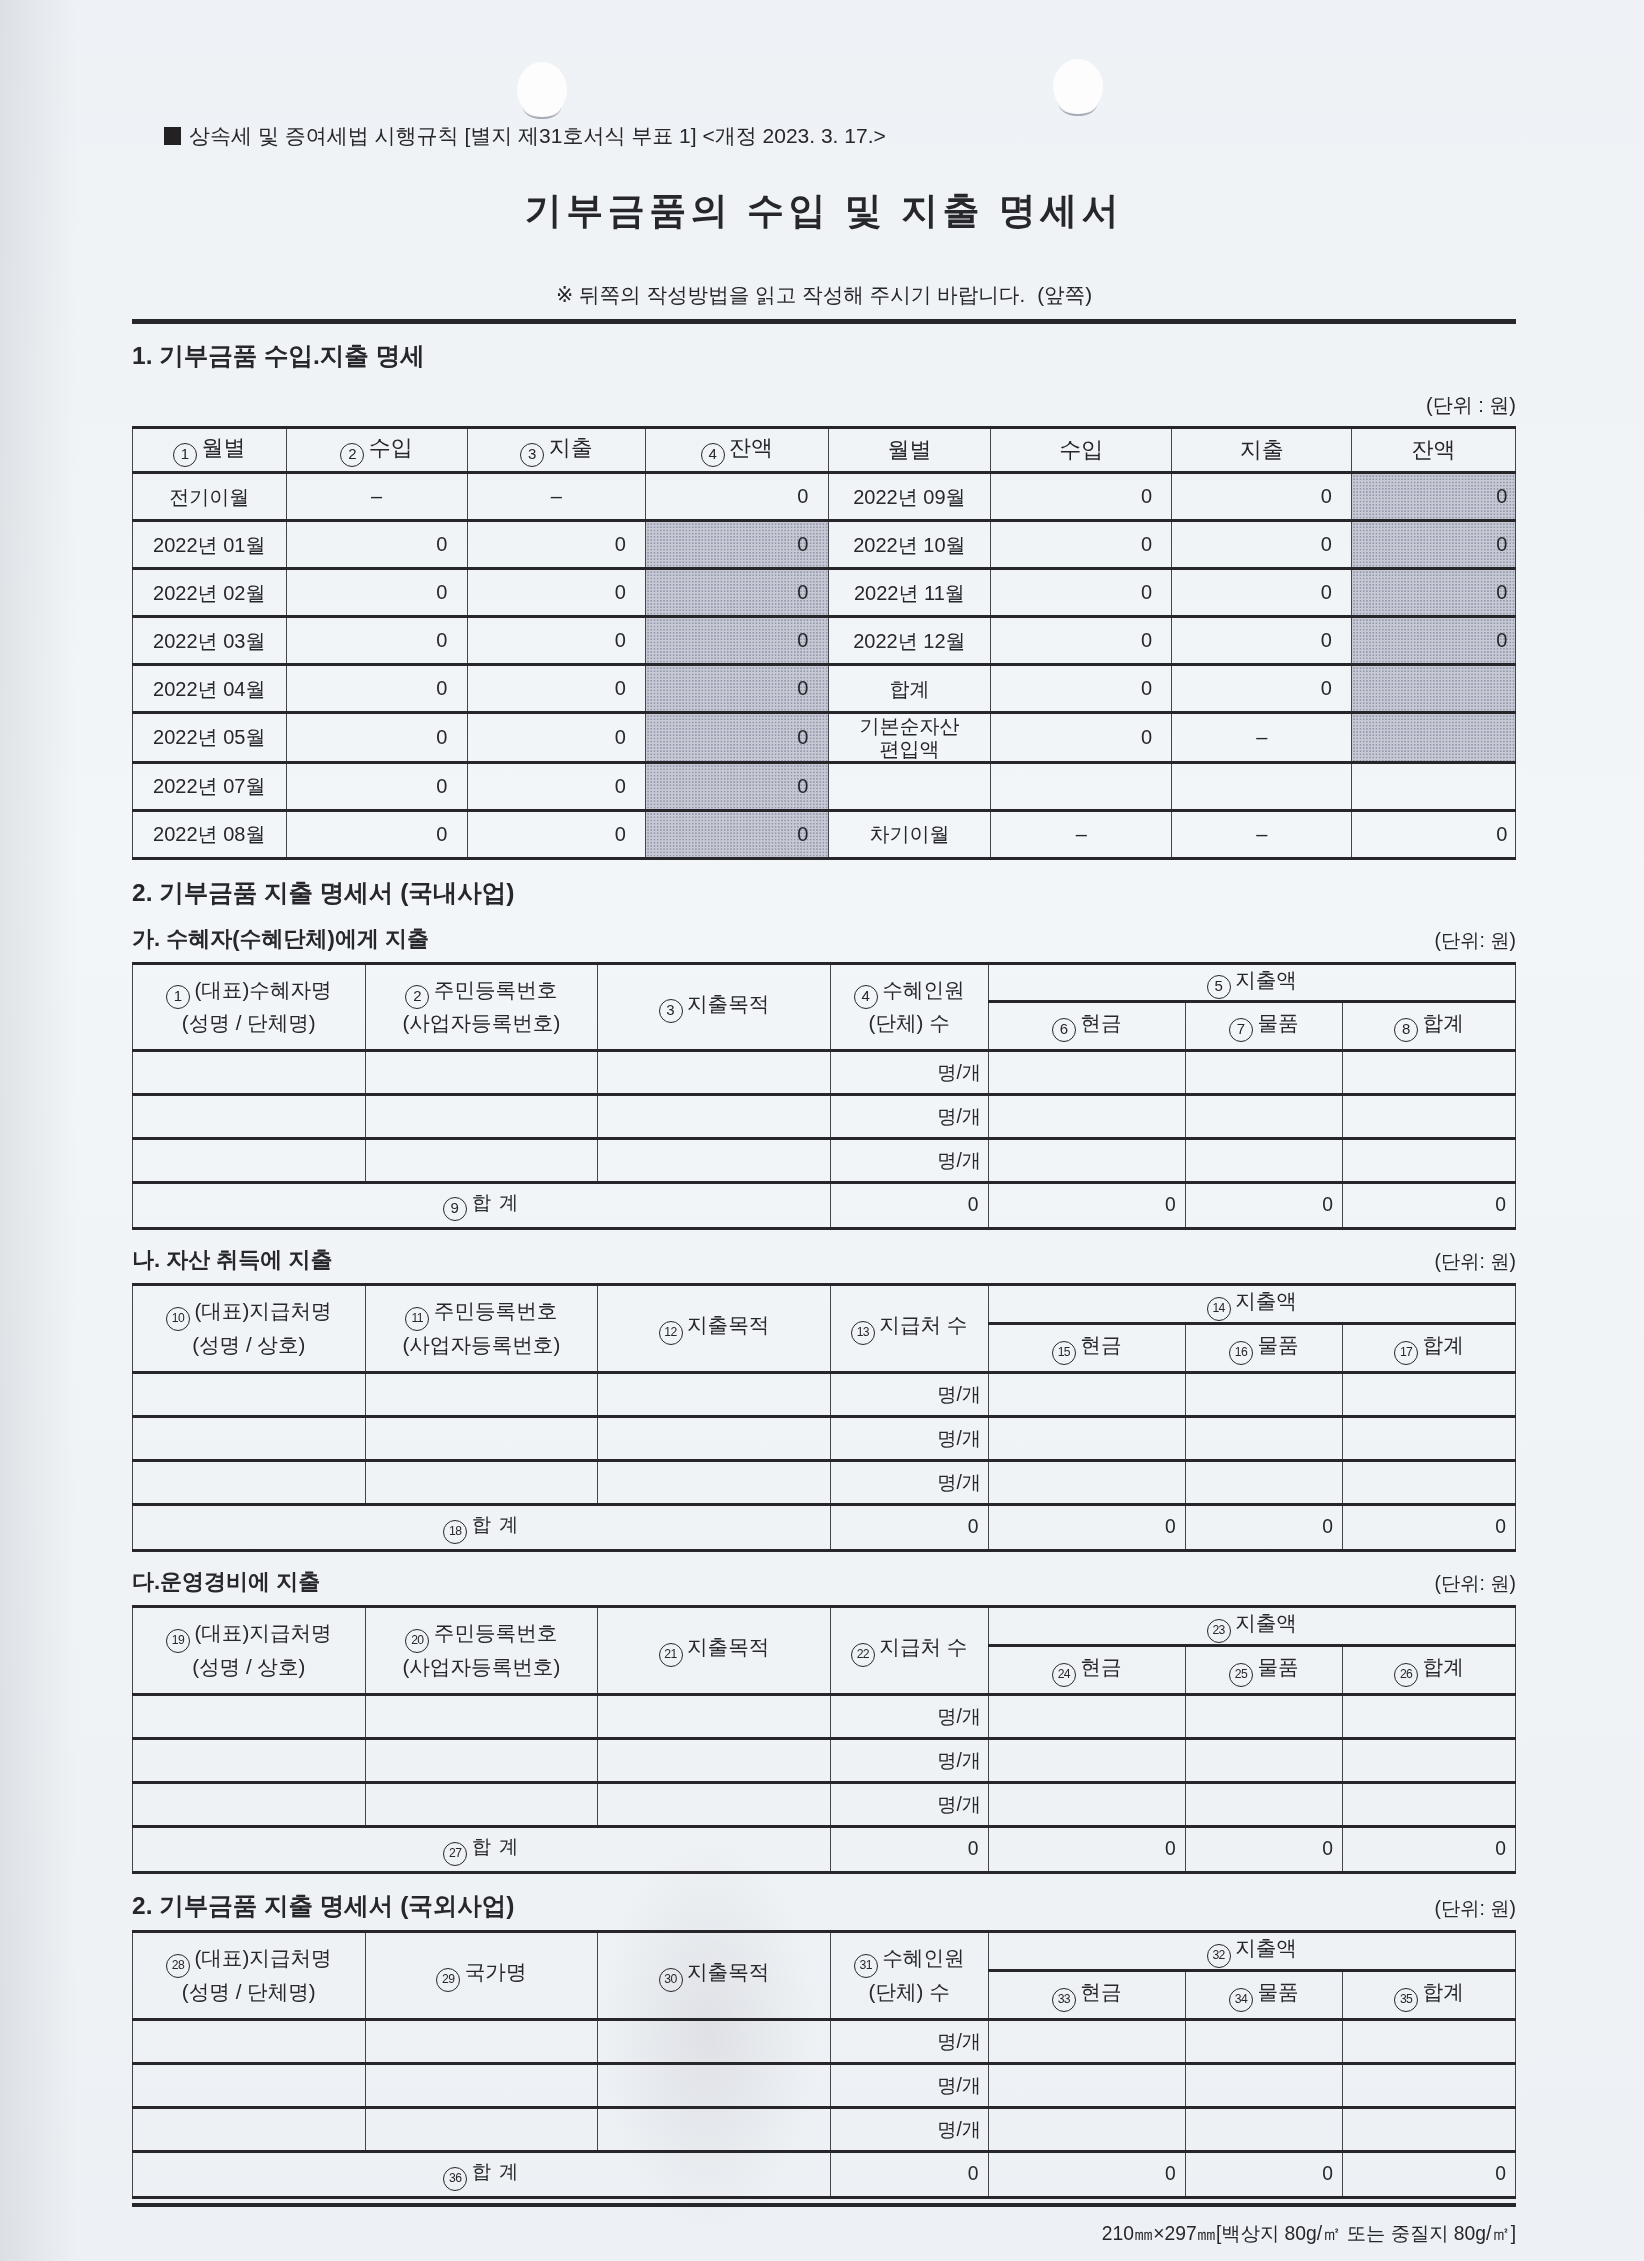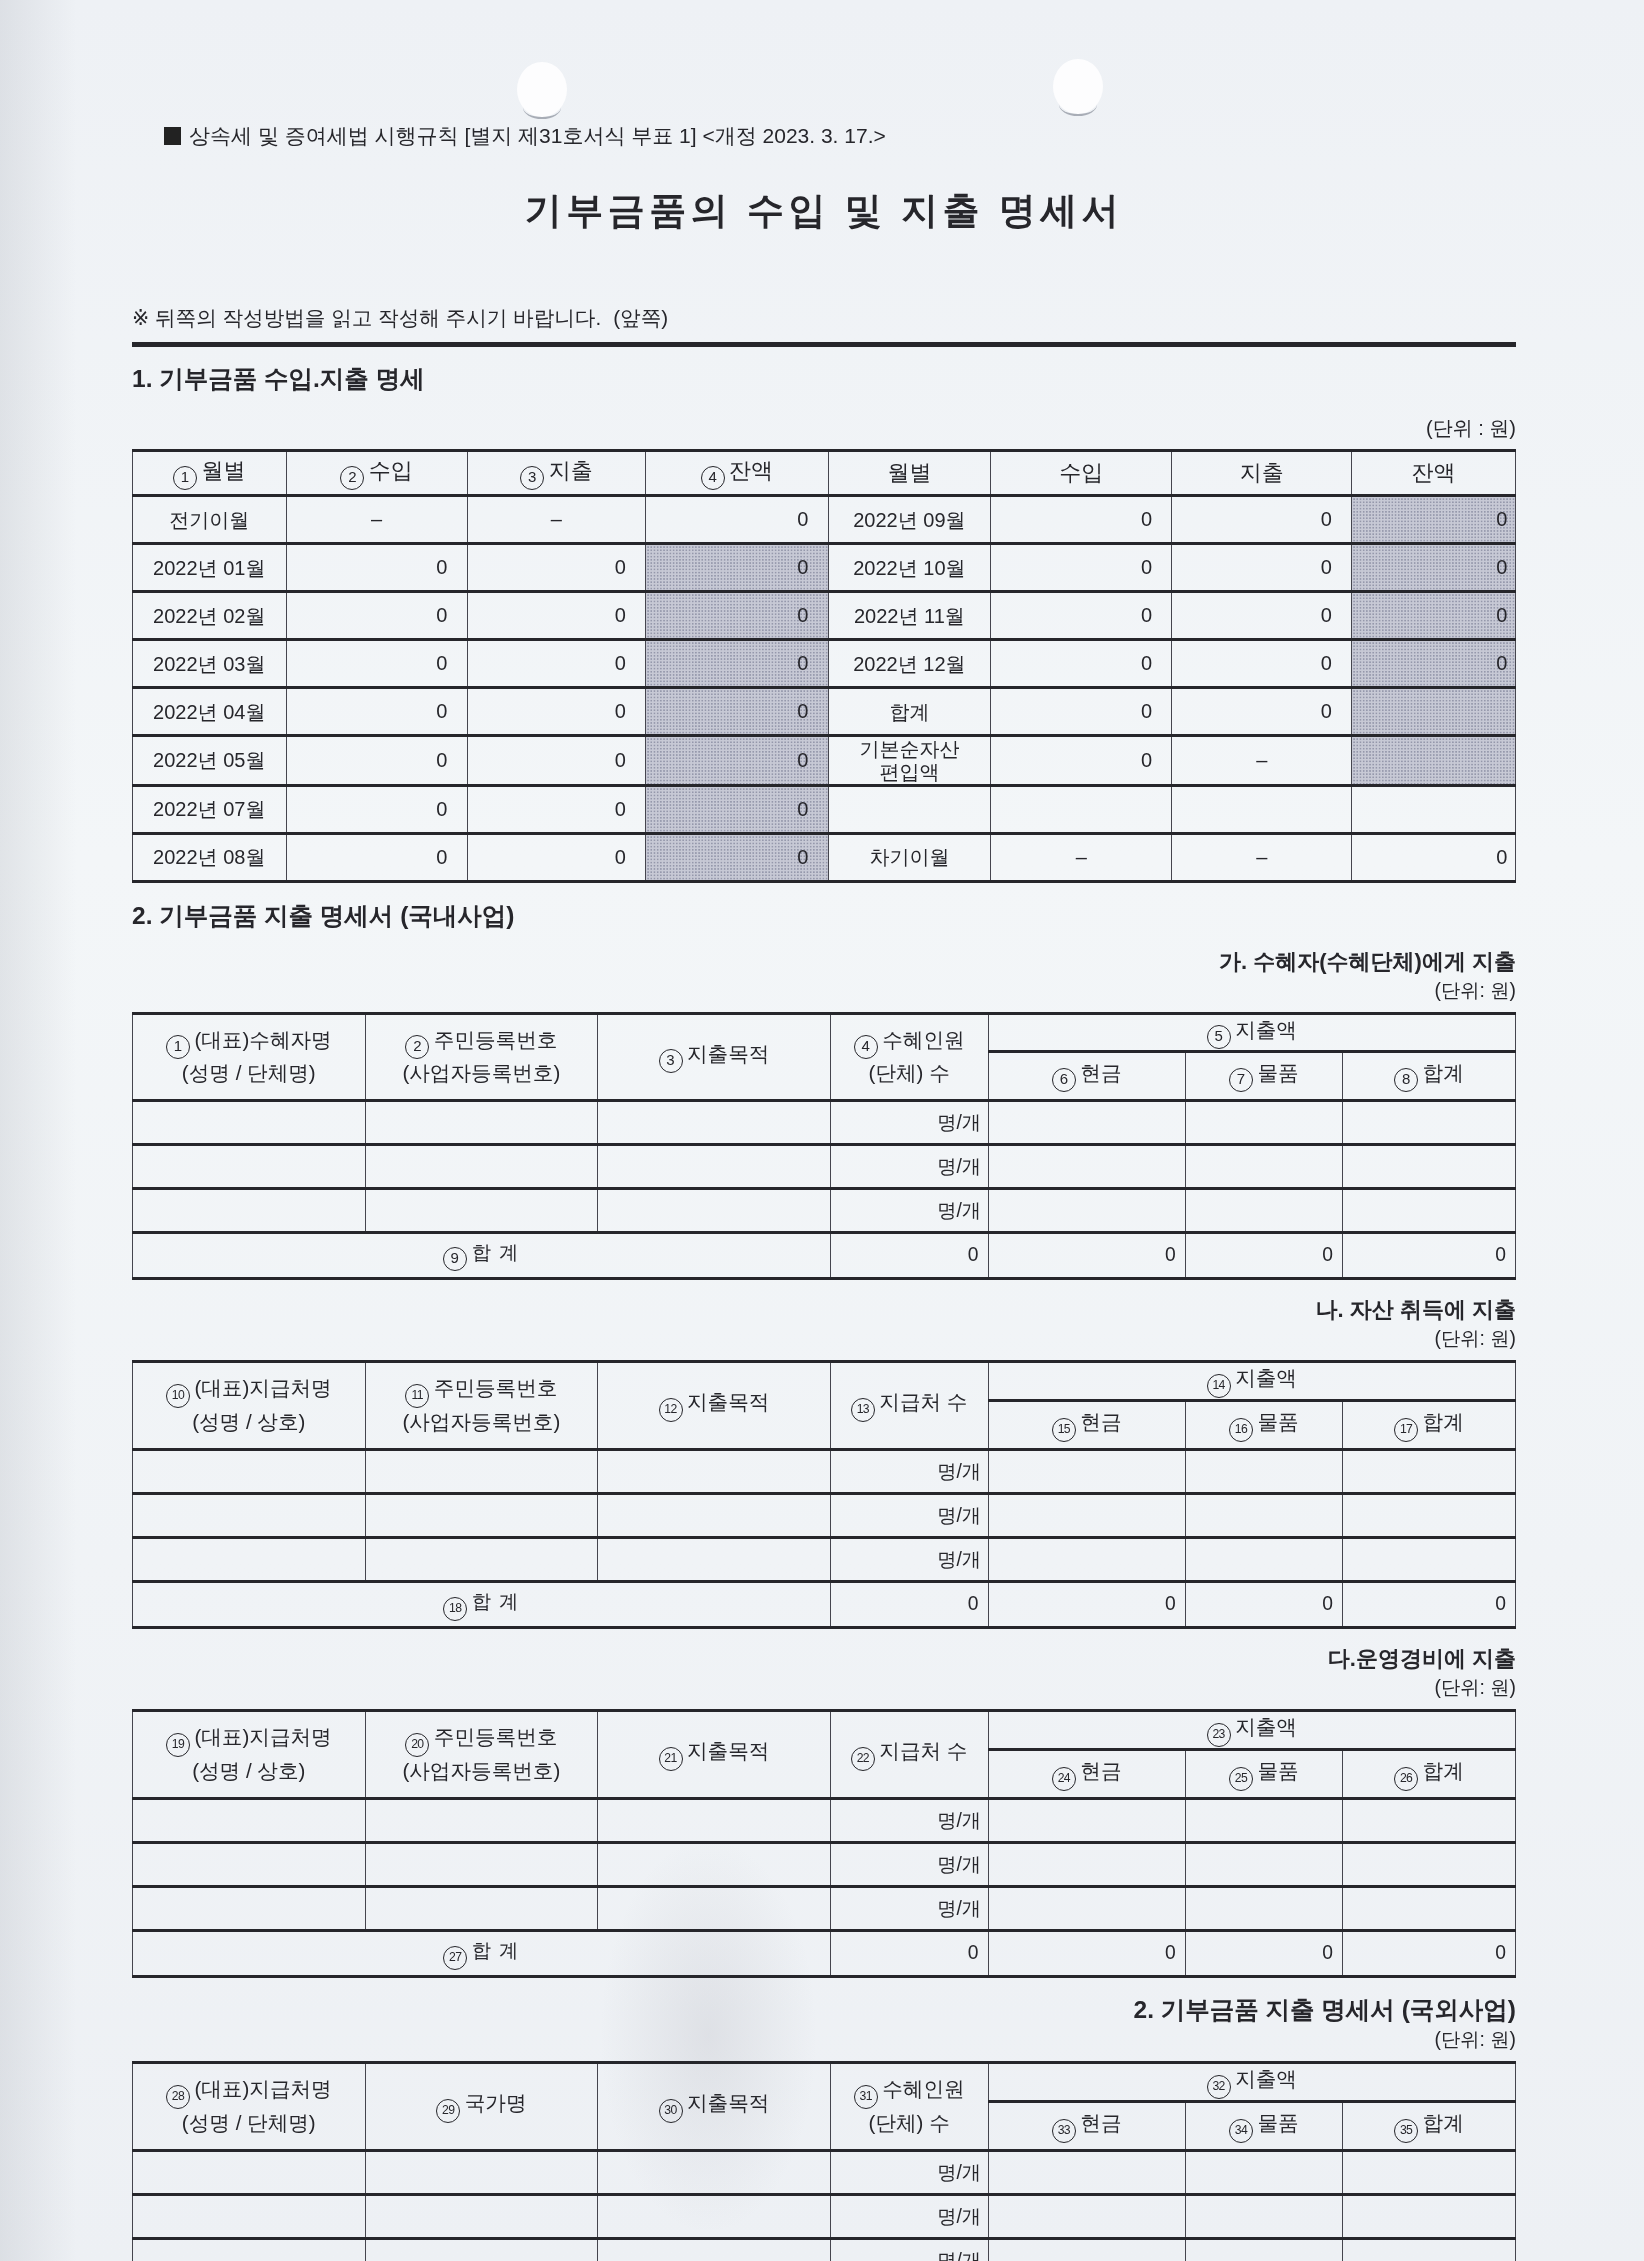--- a/index.html
+++ b/index.html
@@ -17,25 +17,25 @@
     background:radial-gradient(ellipse at center,rgba(140,140,152,0.16),rgba(140,140,152,0) 70%);}
   .hole{position:absolute;width:50px;height:55px;border-radius:50%;background:#fdfdfe;}
   .hole::after{content:'';position:absolute;left:12%;right:12%;bottom:-1.9px;height:38%;
     border-bottom:2.6px solid #a8adb6;border-radius:50%;}
   .hole1{left:517px;top:62px;}
   .hole2{left:1053px;top:59px;}
   .content{position:absolute;left:132px;top:0;width:1384px;}
   .form-ref{margin-top:122px;font-size:21px;display:flex;align-items:center;margin-left:32px;}
   .blk{display:inline-block;width:17.4px;height:17.4px;background:#222;margin-right:7.7px;flex:0 0 auto;}
   .title{margin:36px 0 0 0;text-align:center;font-size:37px;font-weight:bold;letter-spacing:4.5px;}
-  .note-row{margin-top:68px;display:flex;justify-content:flex-start;align-items:flex-end;font-size:20.6px;gap:12px;}
+  .note-row{margin-top:45px;display:flex;justify-content:center;align-items:flex-end;font-size:20.6px;gap:12px;}
   .thick-rule{margin-top:10.3px;height:4.5px;background:#26262b;}
   .sec-head{margin-top:15.5px;font-size:24.5px;font-weight:bold;}
   .unit-row{margin-top:19.3px;text-align:right;font-size:20px;}
-  .subhead-row{margin-top:15.5px;display:flex;justify-content:space-between;align-items:flex-end;flex-direction:column;}
+  .subhead-row{margin-top:15.5px;display:flex;justify-content:space-between;align-items:flex-end;}
   .subhead{font-size:22px;font-weight:bold;}
   .subhead.mainhead{font-size:24.5px;}
   .unit{font-size:19.3px;}
   table{border-collapse:collapse;width:100%;table-layout:fixed;margin-top:7.7px;}
   th,td{border-left:1.3px solid #45454e;border-right:1.3px solid #45454e;
     border-top:3.2px solid #26262b;border-bottom:3.2px solid #26262b;
     font-weight:normal;overflow:hidden;}
   #t1 th{height:40px;font-size:22px;text-align:center;}
   #t1 td{height:43px;font-size:20px;}
   .dtable th{font-size:20.6px;text-align:center;}

